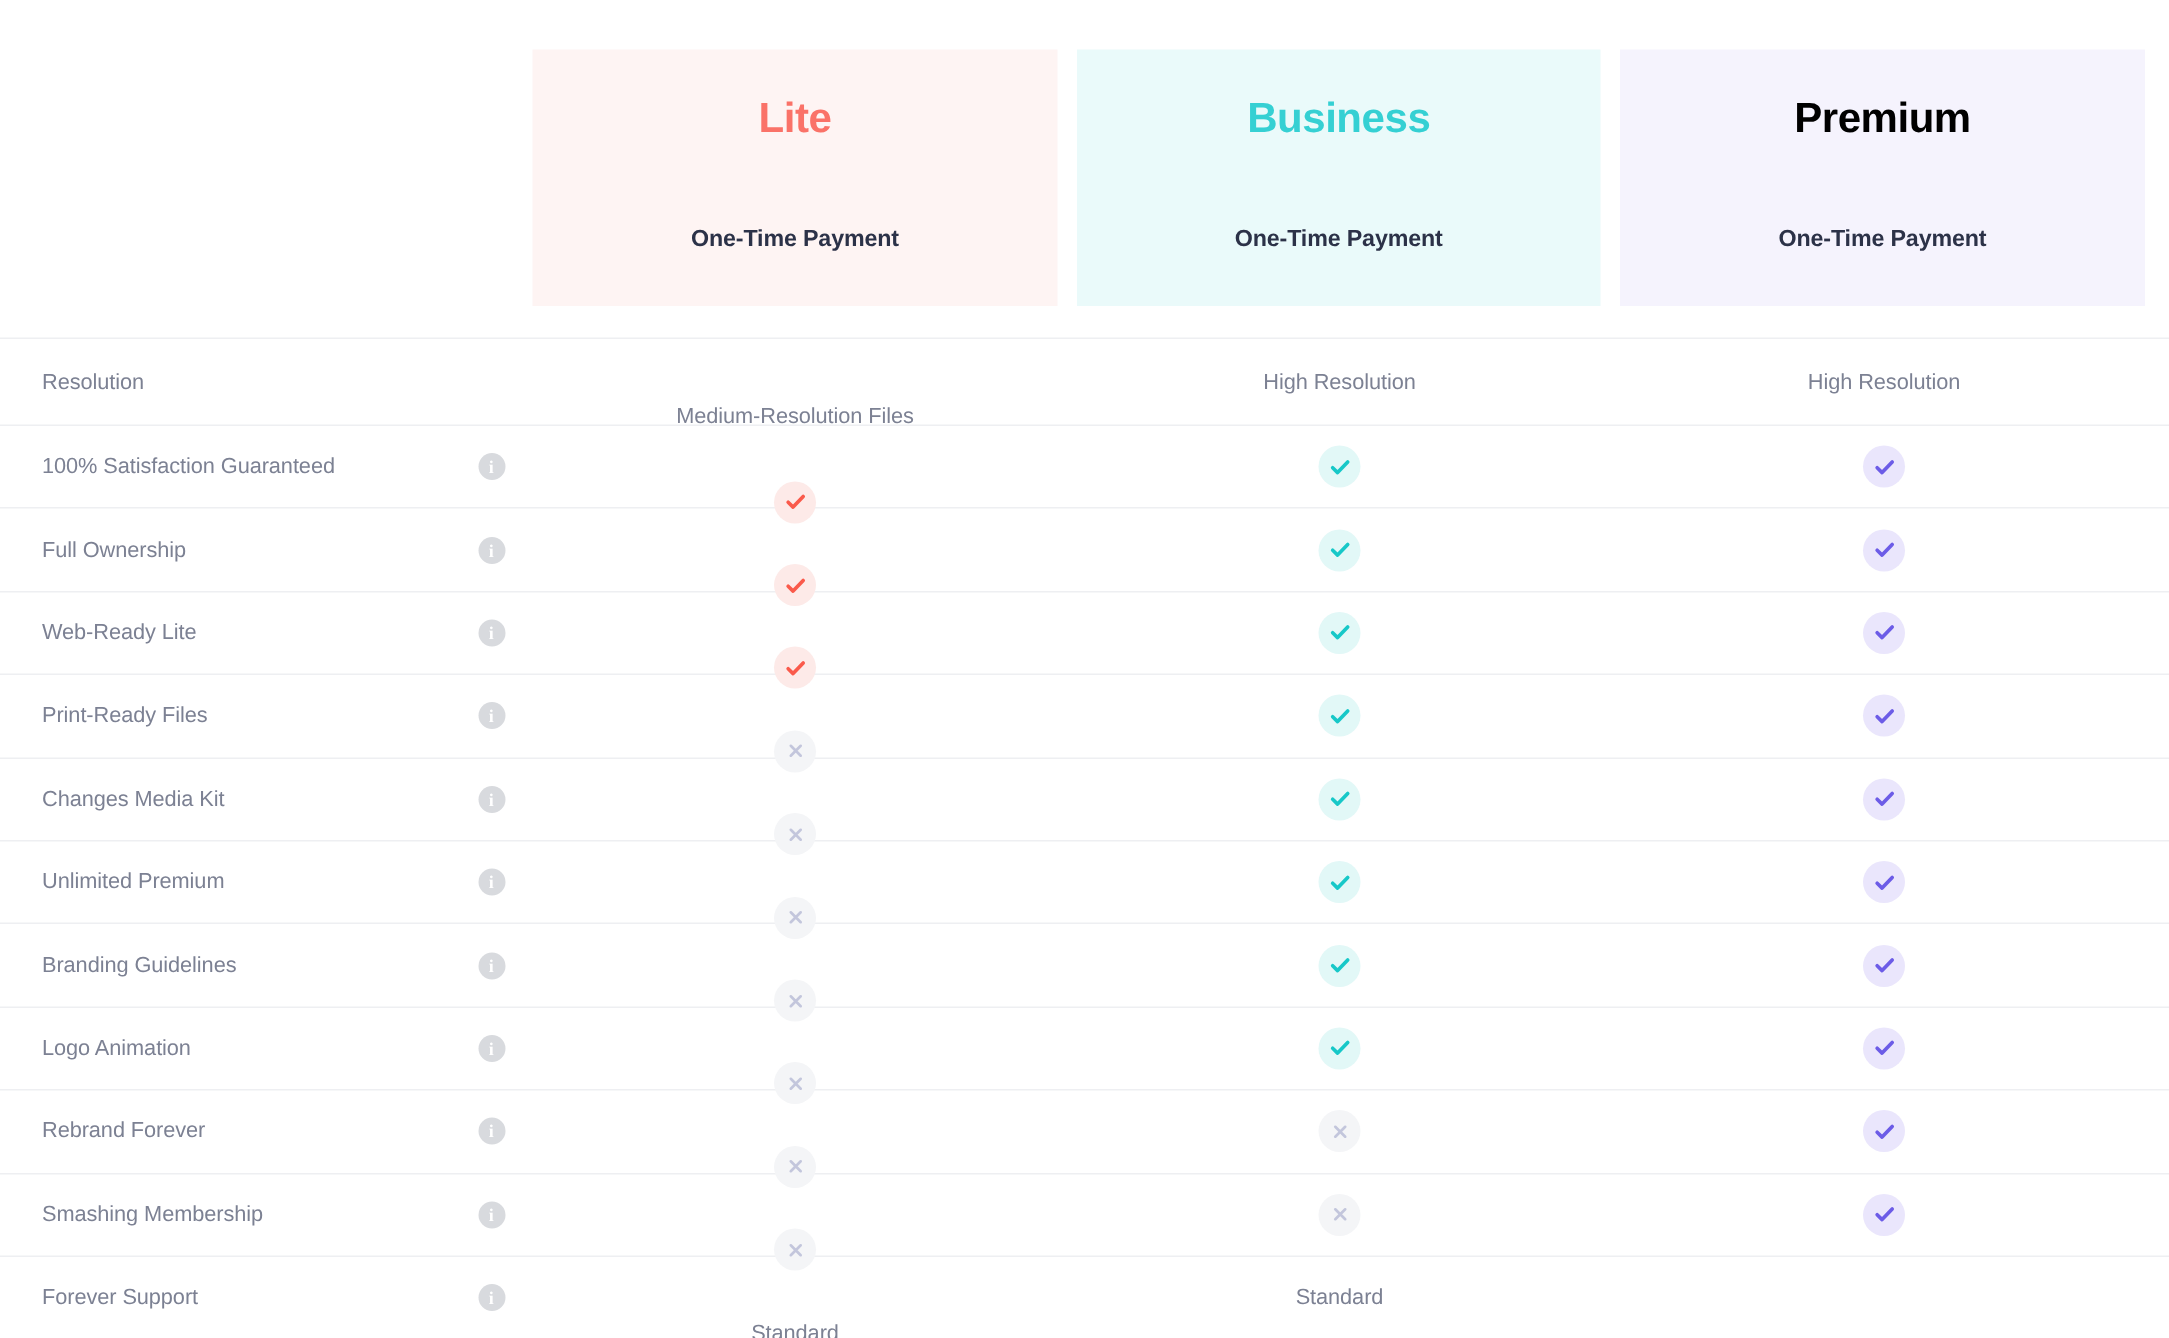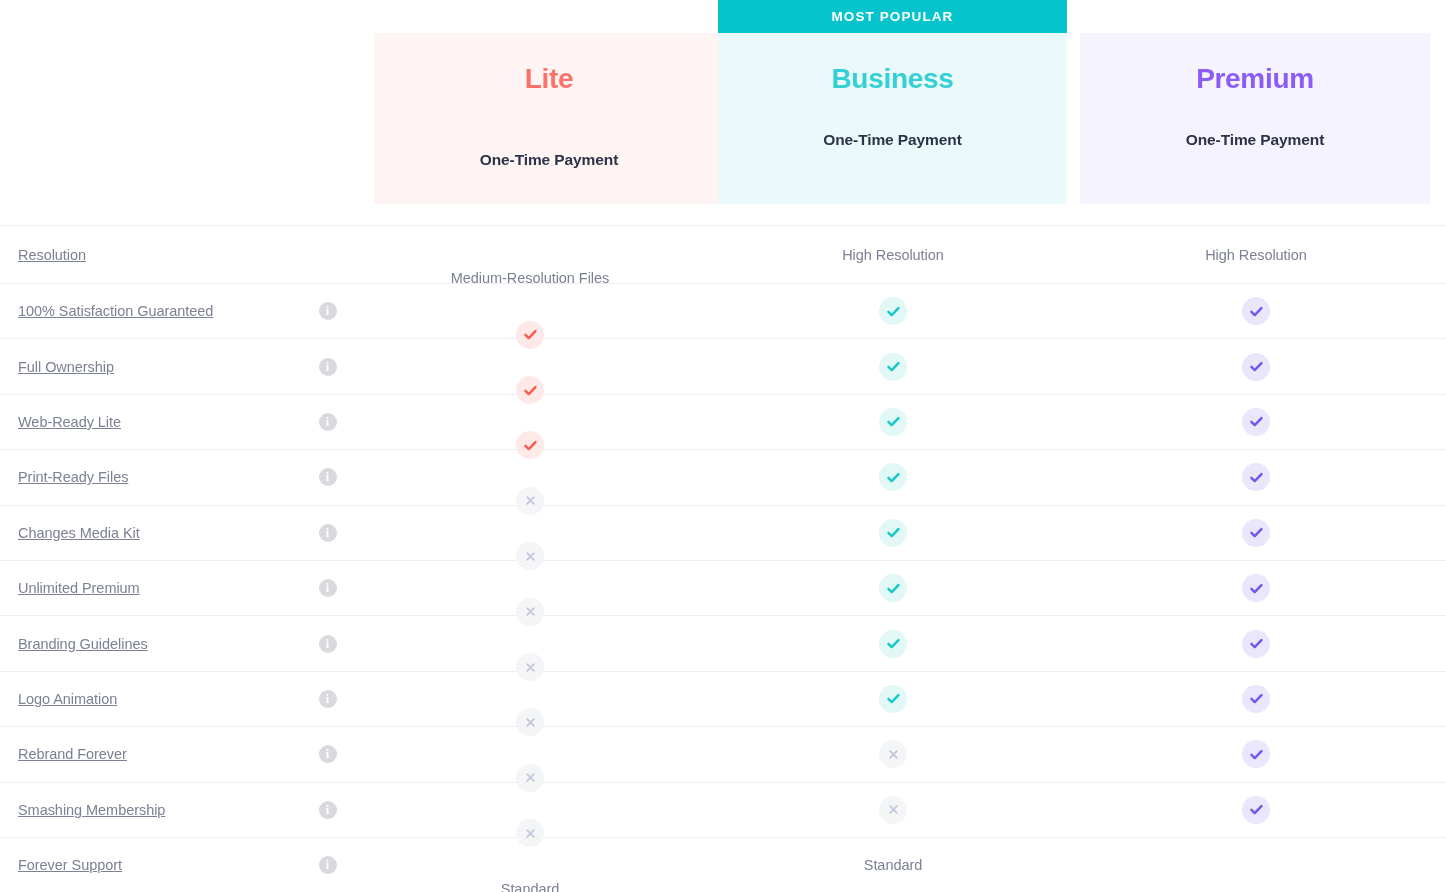--- a/index.html
+++ b/index.html
@@ -31,24 +31,23 @@
   .plan-card {
     position: absolute;
     top: 33px;
     height: 171px;
     display: flex;
     flex-direction: column;
     align-items: center;
   }
 
   .plan-card.lite {
-    left: 374px;
+    left: 355px;
     width: 350px;
     background: #FEF4F3;
-    gap: 20px;
   }
 
   .plan-card.business {
     left: 718px;
     width: 349px;
     background: #EAFAFA;
     align-items: center;
   }
 
   .plan-card.premium {
@@ -74,24 +73,24 @@
   }
 
   .plan-name {
     margin-top: 30px;
     font-size: 28px;
     font-weight: bold;
     letter-spacing: -0.3px;
   }
   .plan-name.lite     { color: #FA7268; }
   .plan-name.business { color: #35D0D3; }
-  .plan-name.premium  { color: #8b5cf6; }
+  .plan-name.premium  { color: #000000; }
 
   .plan-payment {
-    margin-top: 36px;
+    margin-top: 56px;
     font-size: 15.5px;
     font-weight: bold;
     color: #2C3248;
     letter-spacing: -0.1px;
   }
 
   
   .table {
     position: absolute;
     top: 225px;
@@ -108,26 +107,25 @@
     width: 1446px;
   }
 
   .row.head {
     height: 59px;
     border-top: 1px solid #EEEFF2;
   }
 
   .cell-label {
     width: 300px;
-    padding-left: 18px;
+    padding-left: 28px;
     font-size: 14.5px;
     color: #7C8193;
     letter-spacing: -0.05px;
     white-space: nowrap;
-    text-decoration: underline;
   }
 
   .cell-info {
     width: 55px;
     display: flex;
     align-items: center;
     justify-content: center;
   }
 
   .cell-val {
@@ -176,21 +174,20 @@
   .pill.check-premium  { background: #EAE6FC; }
   .pill.cross          { background: #F4F5F7; }
 </style>
 </head>
 <body>
 
 <div class="page">
 
   <div class="plans">
 
-    <div class="popular-badge">MOST POPULAR</div>
 
     <div class="plan-card lite">
       <div class="plan-name lite">Lite</div>
       <div class="plan-payment">One-Time Payment</div>
     </div>
 
     <div class="plan-card business">
       <div class="plan-name business">Business</div>
       <div class="plan-payment">One-Time Payment</div>
     </div>

